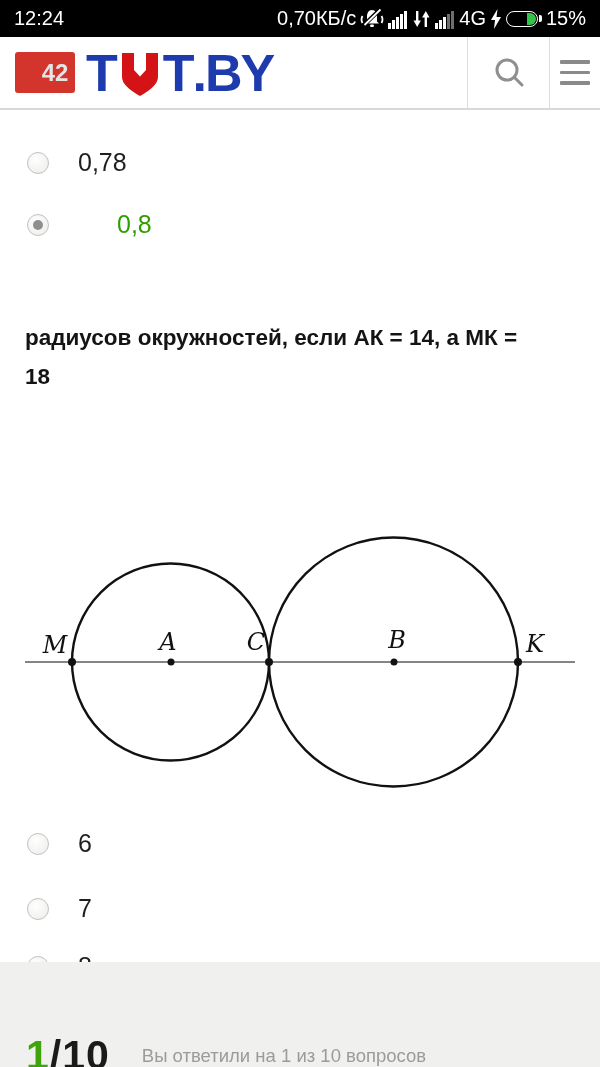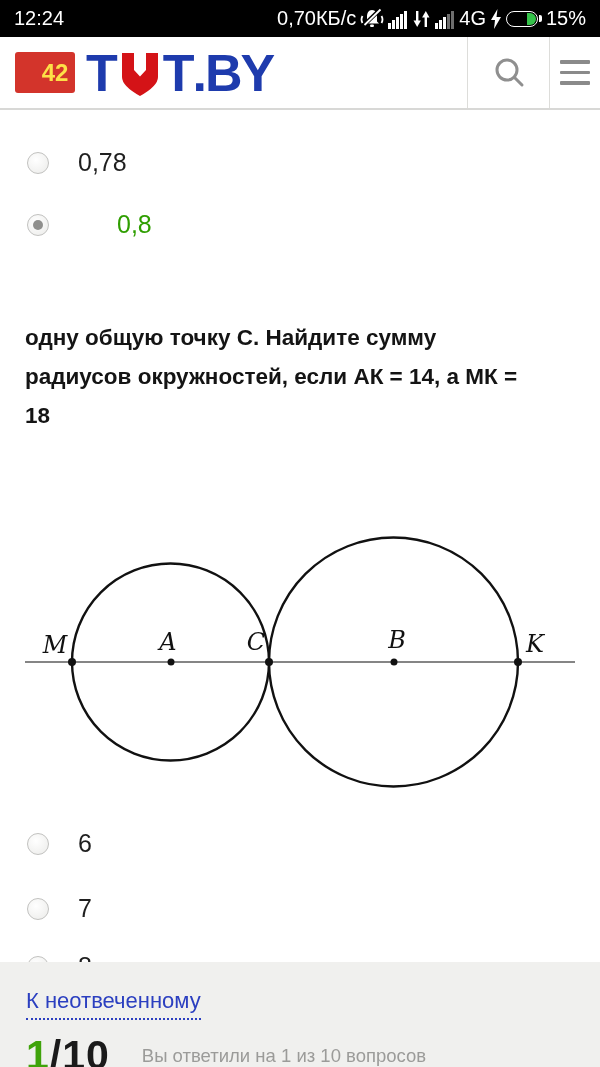--- a/index.html
+++ b/index.html
@@ -27,21 +27,21 @@
     margin-left:1.5px; }
 
   
   .header {
     position:absolute; top:37px; left:0; width:600px; height:73px;
     background:#fff; border-bottom:2px solid #d8d8d6; display:flex; align-items:stretch;
   }
   .logo-wrap { display:flex; align-items:center; padding-left:15px; flex:1 1 auto; }
   .badge {
     width:60px; height:41px; background:#d3342b; border-radius:3px;
-    color:#fde047; font-size:24px; font-weight:bold;
+    color:#e5e5e5; font-size:24px; font-weight:bold;
     display:flex; align-items:center; justify-content:center; margin-right:11px;padding-left:20px;
   }
   .logo { display:flex; align-items:flex-end; }
   .logo-letter { font-size:52px; line-height:40px; font-weight:800;
     color:#1e3bad; letter-spacing:-2px; }
   .logo-u { width:42px; height:44px; margin:0 2px -4px 3px; }
   .hd-cell { display:flex; align-items:center; justify-content:center;
     border-left:1px solid #ddddda; cursor:pointer; }
   .hd-search { width:82px; }
   .hd-menu { width:51px; flex-direction:column; gap:7px; }
@@ -175,21 +175,20 @@
     <span class="opt-label">0,78</span>
   </div>
   <div class="opt-row" style="top:210px;gap:39px;">
     <span class="radio">
         <span class="dot"></span>
       </span>
     <span class="opt-label green">0,8</span>
   </div>
 
   <div class="question">
-    <div>одну общую точку С. Найдите сумму</div>
     <div>радиусов окружностей, если АК = 14, а МК =</div>
     <div>18</div>
   </div>
 
   <svg class="diagram" width="600" height="300" viewBox="0 0 600 300">
     <line x1="25" y1="150" x2="575" y2="150" stroke="#858585" stroke-width="2.2"></line>
     <circle cx="170.5" cy="150" r="98.5" fill="none" stroke="#111" stroke-width="2.4"></circle>
     <circle cx="393.5" cy="150" r="124.5" fill="none" stroke="#111" stroke-width="2.4"></circle>
     <circle cx="72" cy="150" r="4" fill="#111"></circle>
     <circle cx="171" cy="150" r="3.5" fill="#111"></circle>
@@ -210,21 +209,20 @@
   <div class="opt-row" style="top:894px;">
     <span class="radio"></span>
     <span class="opt-label">7</span>
   </div>
   <div class="opt-row" style="top:952px;">
     <span class="radio"></span>
     <span class="opt-label">8</span>
   </div>
 
   <div class="footer">
-    <a class="footer-link">К неотвеченному</a>
     <div class="score-row">
       <span class="score-big score-current">1</span>
       <span class="score-big"> / </span>
       <span class="score-big">10</span>
       <span class="score-summary">Вы ответили на 1 из 10 вопросов</span>
     </div>
   </div>
 
 </div>
 

